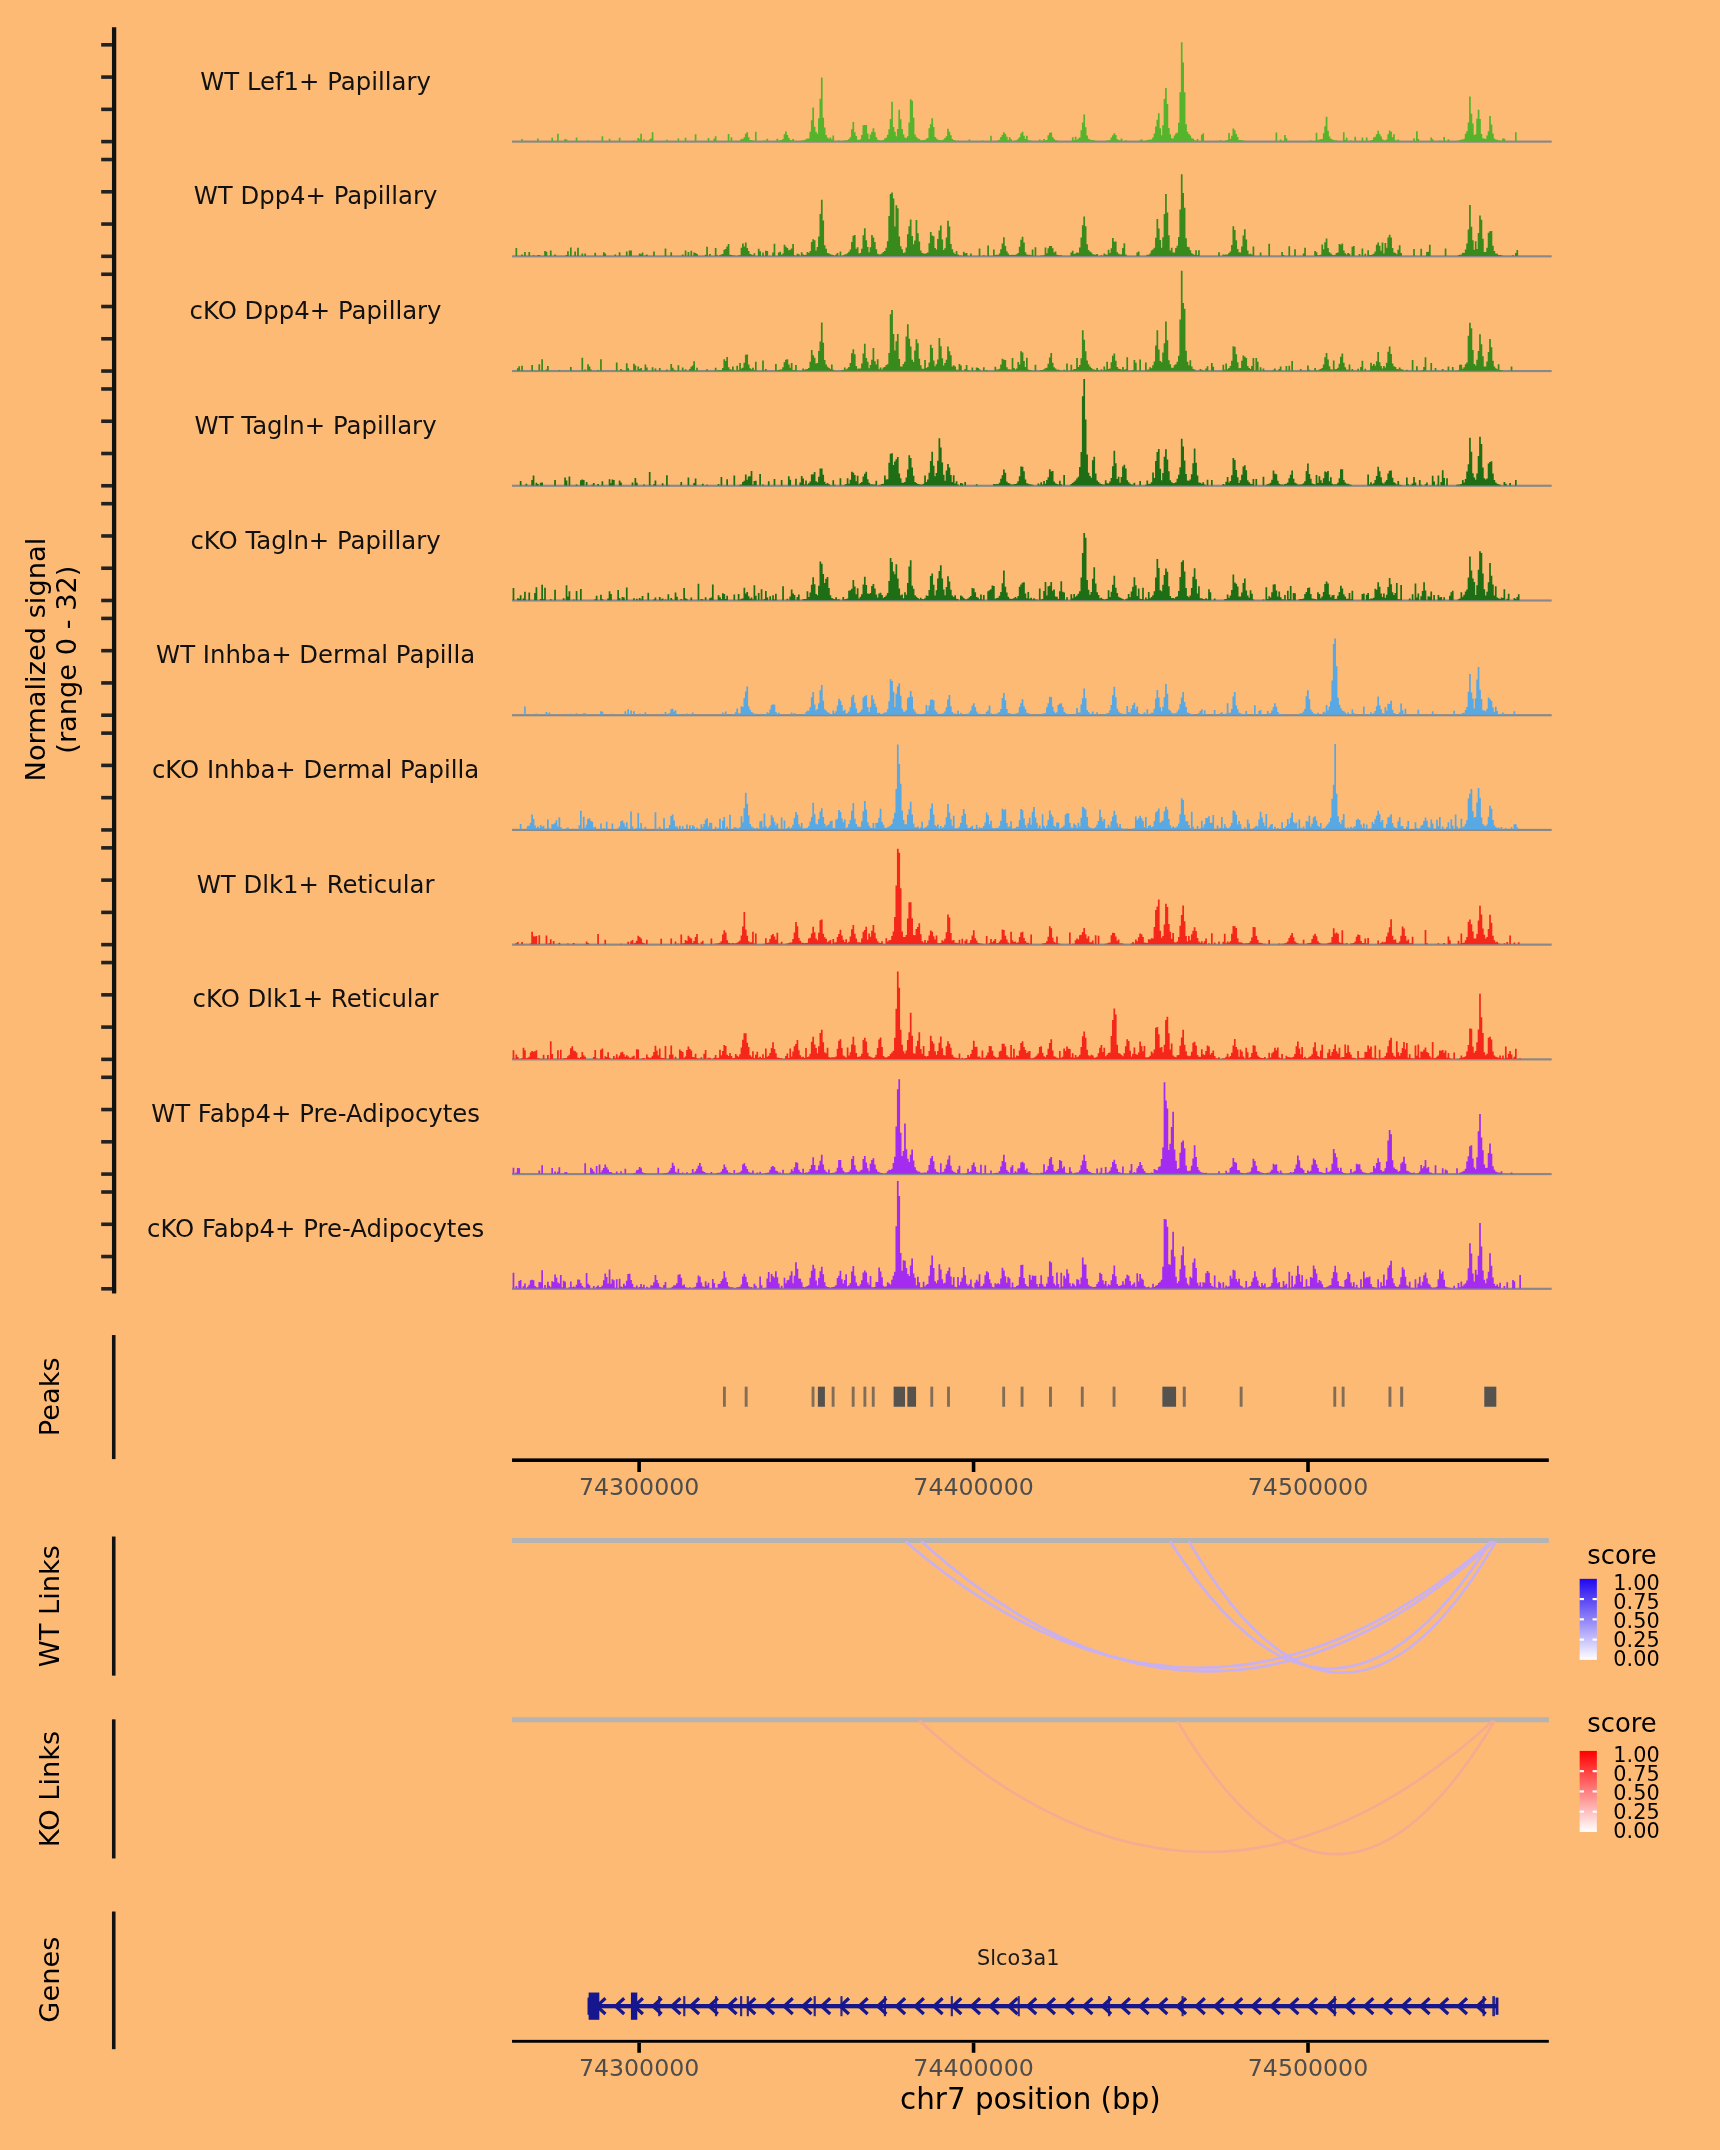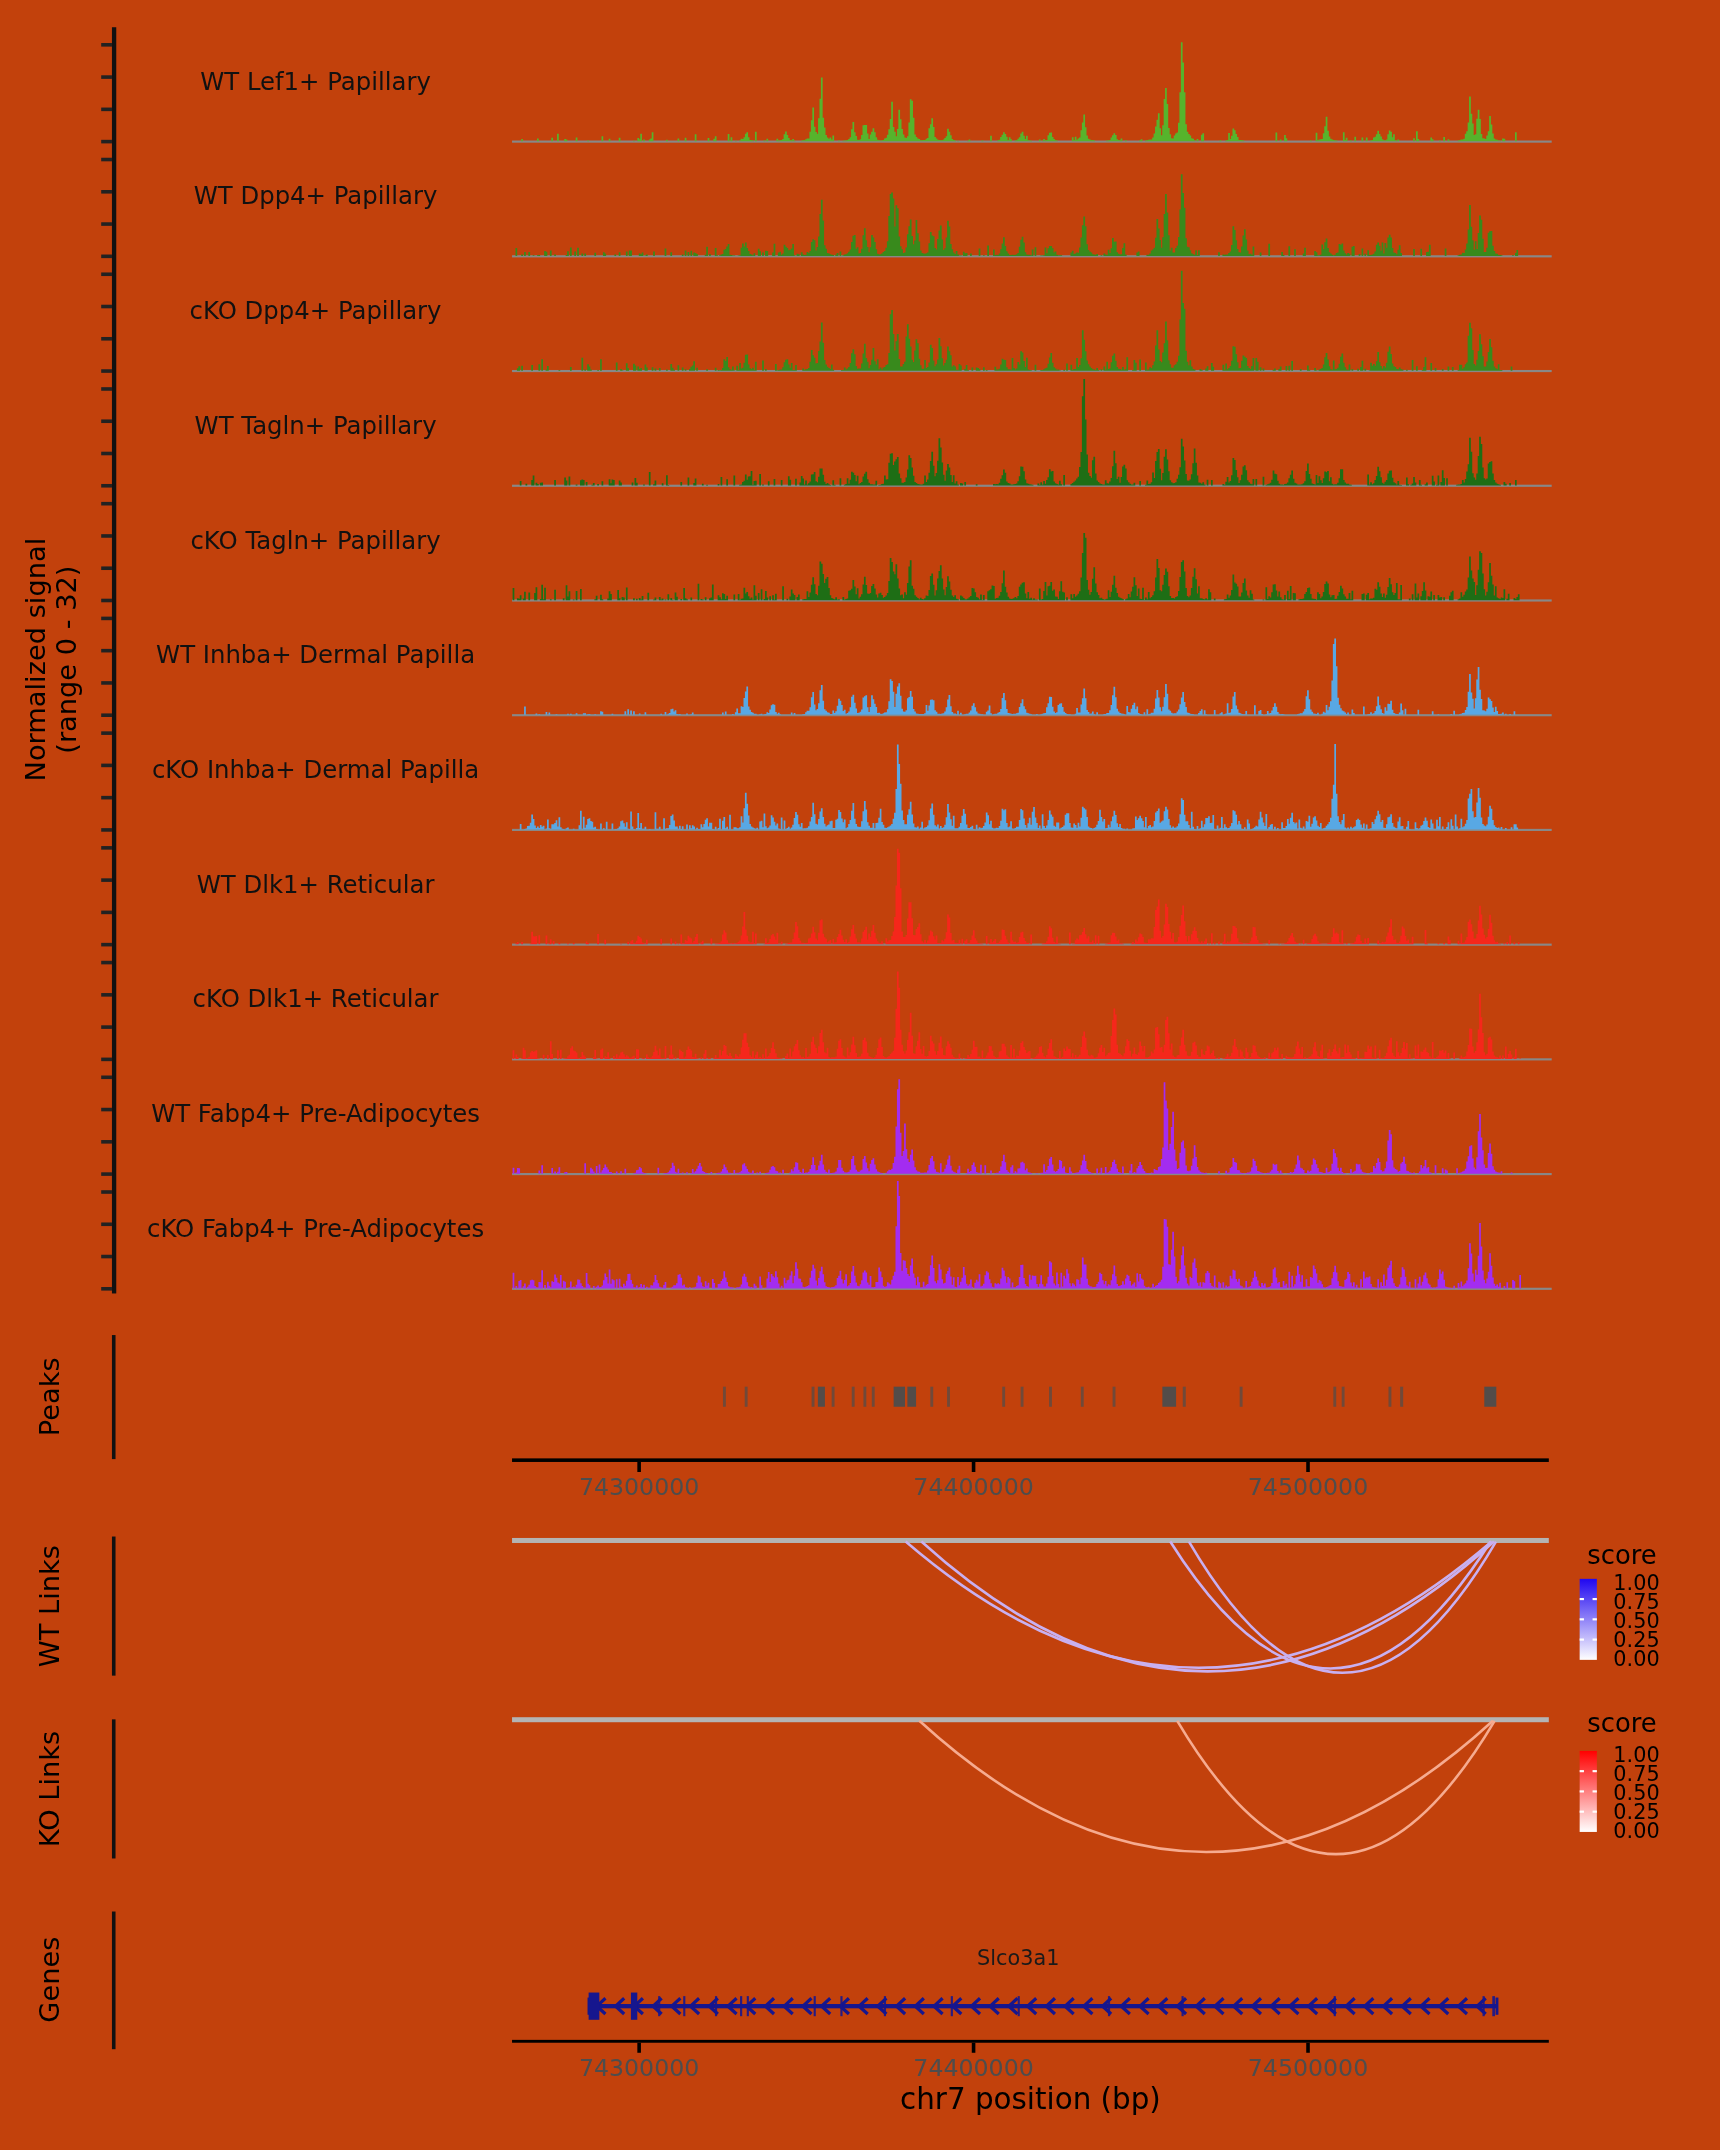--- a/index.html
+++ b/index.html
@@ -1,16 +1,16 @@
 <!DOCTYPE html>
 <html style="font-size:11.5px"><head>
 <meta charset="utf-8">
 <style>
   html,body{margin:0;padding:0;background:#ffffff;}
-  .canvas{position:relative;width:1721px;height:2151px;background:#c2410c;overflow:hidden;
+  .canvas{position:relative;width:1721px;height:2151px;background:#fdba74;overflow:hidden;
           font-family:"DejaVu Sans", sans-serif;}
   svg{position:absolute;left:0;top:0;}
   text{font-family:"DejaVu Sans", sans-serif;}
   .track-label{font-size:34px;fill:#111111;}
   .rot-label{font-size:38px;fill:#000000;}
   .tick-label{font-size:33px;fill:#4d4d4d;}
   .axis-title{font-size:41px;fill:#000000;}
   .legend-title{font-size:36px;fill:#000000;}
   .legend-num{font-size:29px;fill:#000000;}
   .gene-name{font-size:29px;fill:#1a1a1a;}

